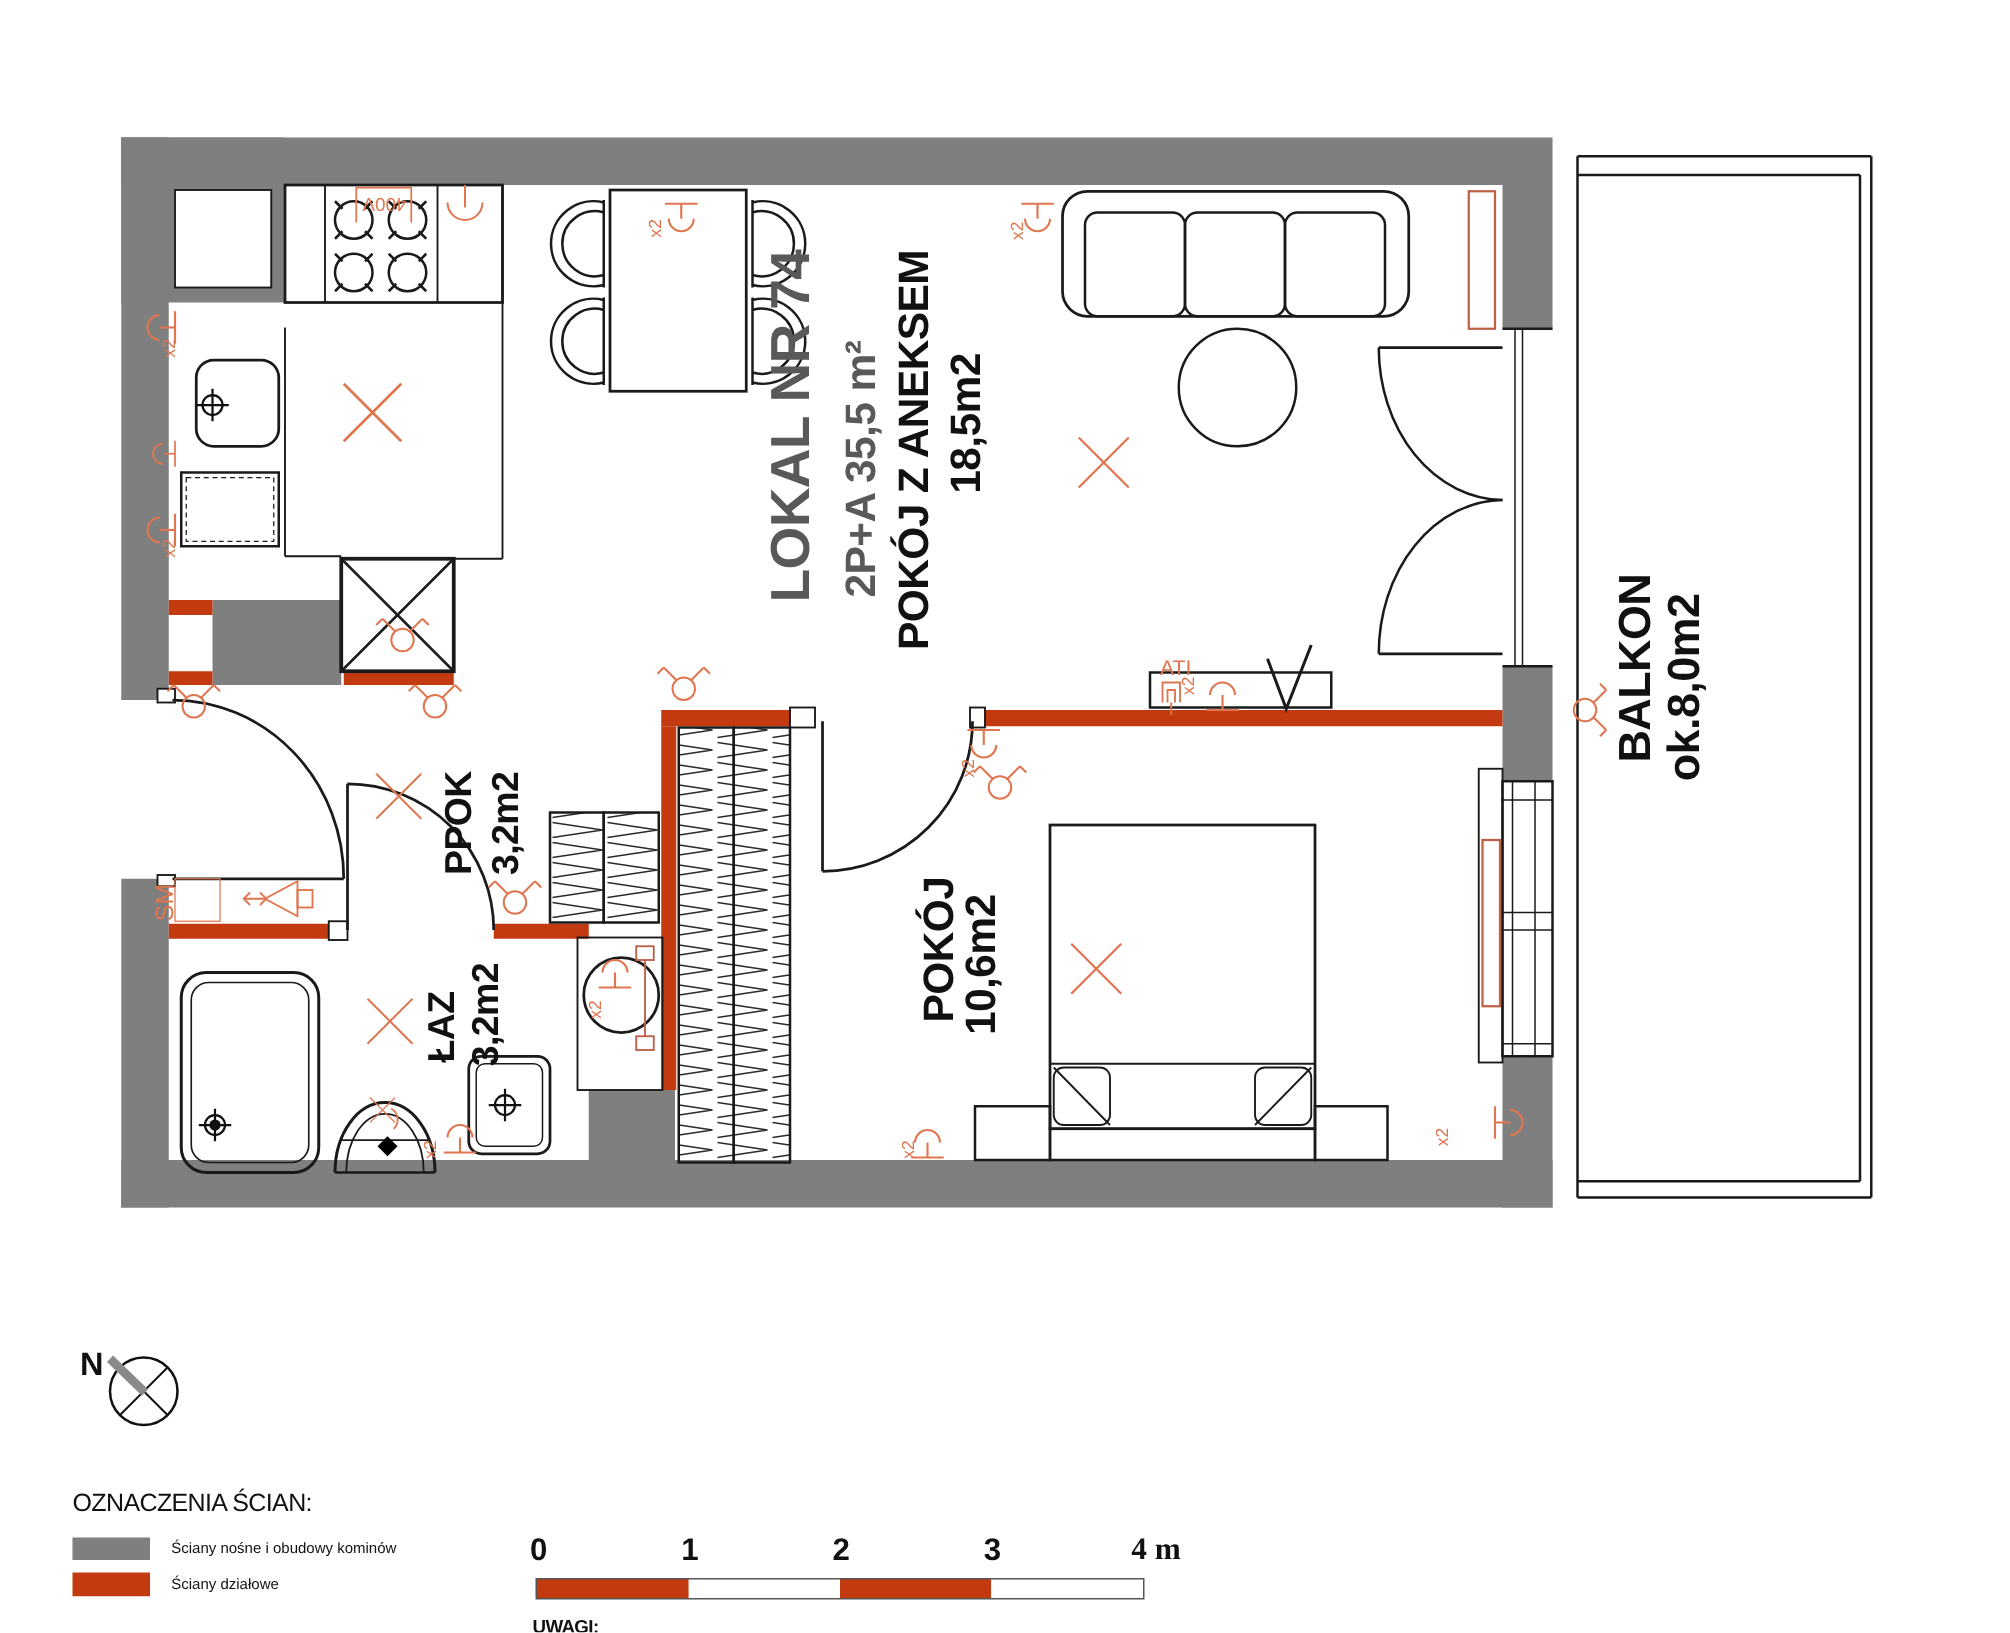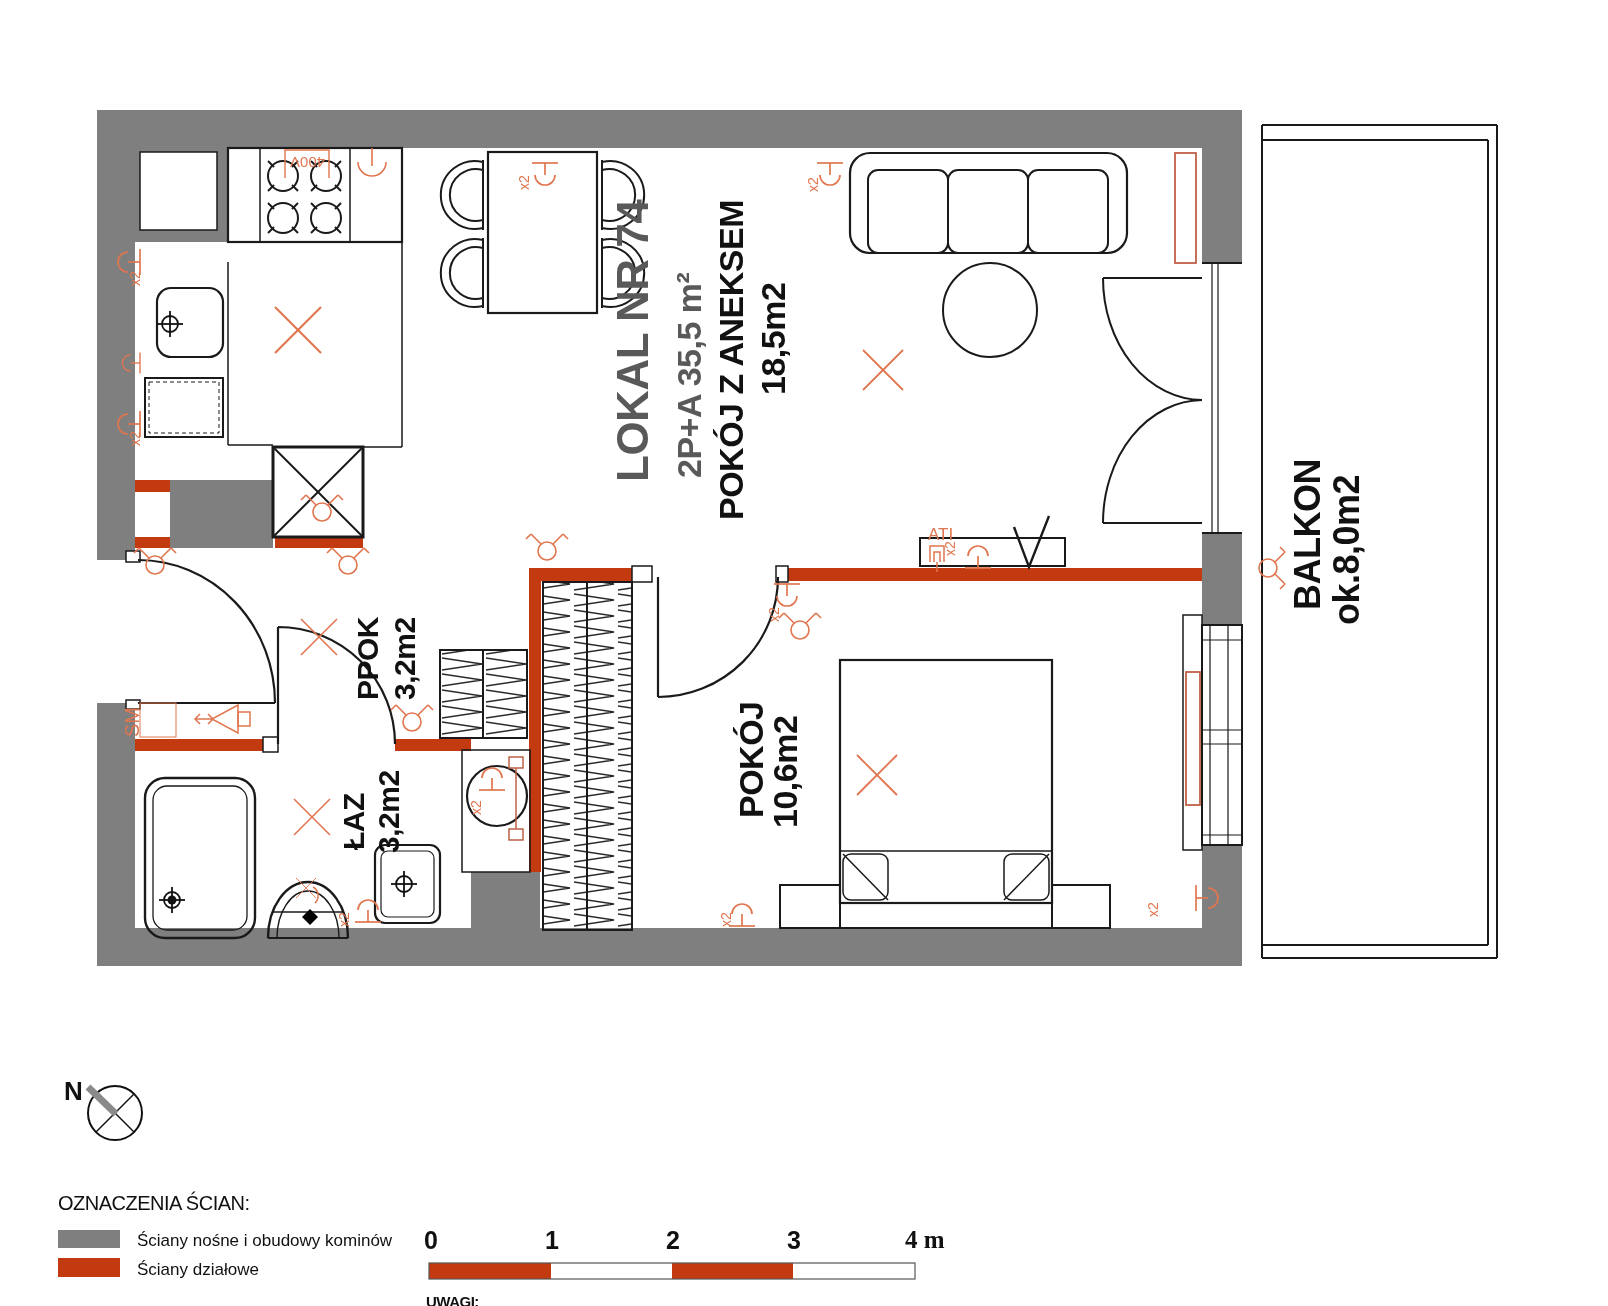--- a/index.html
+++ b/index.html
@@ -6,21 +6,21 @@
   #stage{position:relative;width:1608px;height:1306px;background:#fff;overflow:hidden;
          font-family:"Liberation Sans",sans-serif;color:#111;}
   #plan-svg{position:absolute;left:0;top:0;}
   .txt{position:absolute;line-height:1;white-space:nowrap;letter-spacing:-0.5px;}
   .vlabel{transform-origin:0 100%;transform:rotate(-90deg);}
   .flip{transform:rotate(180deg);transform-origin:50% 50%;}
   .gray-txt{color:#595959;font-weight:600;}
   .room-txt{color:#111;font-weight:600;}
   .sym-txt{color:#E0764F;font-weight:400;letter-spacing:0;}
   .swatch{position:absolute;}
-  .legend-label{position:absolute;font-size:17px;color:#111;}
+  .legend-label{position:absolute;font-size:12px;color:#111;}
   .scale-num{position:absolute;font-size:25px;color:#111;font-weight:600;}
 </style>
 </head>
 <body>
 
 <div id="stage">
 
 <svg id="plan-svg" width="1608" height="1306" viewBox="0 0 1608 1306">
   <defs>
     <pattern id="zz" width="44" height="16" patternUnits="userSpaceOnUse">

